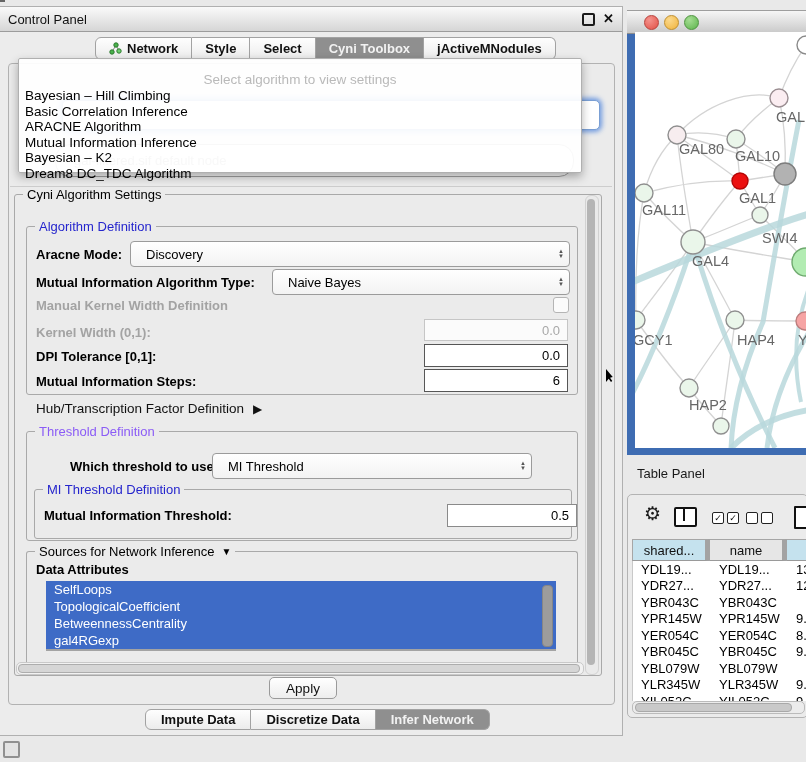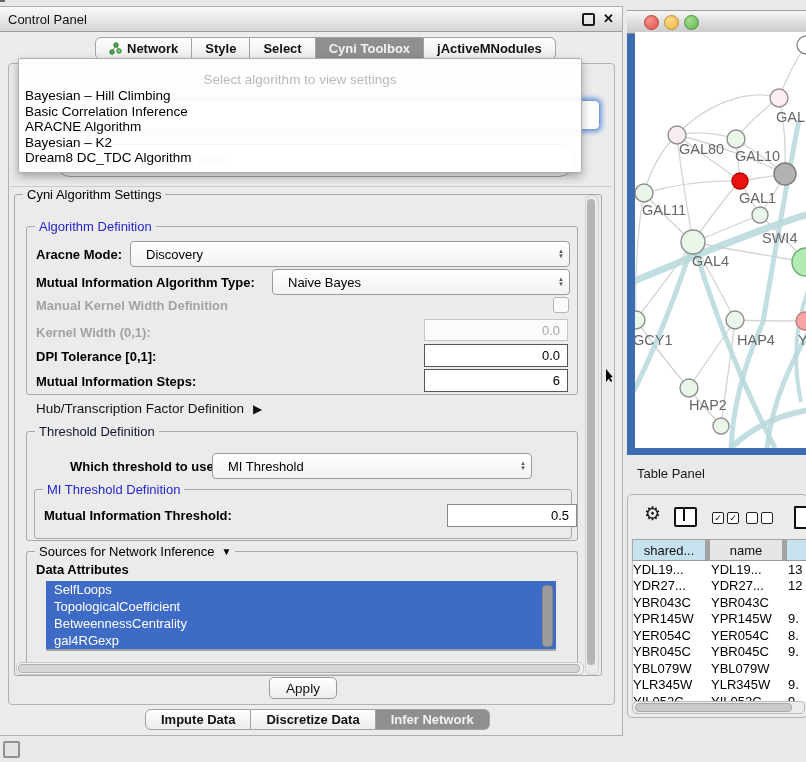--- a/index.html
+++ b/index.html
@@ -38,21 +38,21 @@
   .popup{position:absolute;left:18px;top:51px;width:562px;height:113px;z-index:20;
       background:rgba(255,255,255,0.93);border:1px solid #b0b0b0;border-radius:2px;
       box-shadow:0 4px 10px rgba(0,0,0,0.3)}
   .popup-prompt{height:16px;margin-top:13px;text-align:center;color:#b9b9b9;font-size:13.5px}
   .pitem{height:15.5px;line-height:15.5px;padding-left:6px;font-size:13.5px;color:#000;white-space:nowrap}
   .pitem.bold{font-weight:normal}
   
   .group{position:absolute;border:1px solid #a9a9a9;border-radius:3px}
   .gt{position:absolute;top:-8px;left:8px;background:#ebebeb;padding:0 4px;font-size:13px;white-space:nowrap}
   .gt.blue{color:#2525cd}
-  .gt.green{color:#0f172a}
+  .gt.green{color:#8b5cf6}
   .big-group{left:14px;top:187px;width:586px;height:480px}
   .g-algdef{left:26px;top:219px;width:550px;height:167px}
   .g-thr{left:26px;top:424px;width:550px;height:108px}
   .g-mithr{left:34px;top:482px;width:536px;height:48px}
   .g-src{left:26px;top:544px;width:550px;height:123px;border-bottom:none}
   .lbl{position:absolute;font-size:13px;white-space:nowrap}
   .b{font-weight:bold}
   .dis{color:#a3a3a3}
   .combo{position:absolute;background:linear-gradient(#ffffff,#f3f3f3);border:1px solid #9b9b9b;
       border-radius:4px;font-size:13px;display:flex;align-items:center;color:#000}
@@ -119,21 +119,21 @@
   .tbl-head{display:flex;height:22px}
   .hcell{display:flex;align-items:center;justify-content:center;font-size:13px;color:#111;
       background:#e6e6e6;border-right:5px solid #a3a3a3;border-bottom:1px solid #9a9a9a;
       border-top:1px solid #a6a6a6;box-sizing:border-box}
   .hcell.hsel{background:#c5e2ee}
   .hcell.c0{width:78px;border-left:1px solid #a6a6a6}
   .hcell.c1{width:77px}
   .hcell.c2{width:120px}
   .tbl-body{height:140px;overflow:hidden;background:#fff;border-left:1px solid #c9c9c9}
   .trow{display:flex;height:16.5px;align-items:center}
-  .tcell{font-size:13px;color:#000;padding-left:0;white-space:nowrap;overflow:hidden;box-sizing:border-box}
+  .tcell{font-size:13px;color:#000;padding-left:8px;white-space:nowrap;overflow:hidden;box-sizing:border-box}
   .tcell.c0{width:78px}
   .tcell.c1{width:77px}
   .tcell.c2{width:120px}
   .tbl-hbar{position:absolute;left:4px;top:206px;width:171px;height:11px;background:#ececec;
       border:1px solid #bbb;border-radius:5px}
   .tbl-hbar div{position:absolute;left:2px;top:1px;width:155px;height:7px;background:#c9c9c9;
       border:1px solid #a9a9a9;border-radius:4px}
   
   .mini{position:absolute;left:3px;top:741px;width:13px;height:13px;background:#e3e3e3;
       border:2px solid #909090;border-radius:2px}
@@ -273,20 +273,21 @@
         <div class="btab">Discretize Data</div>
         <div class="btab sel">Infer Network</div>
       </div>
 
     <div class="popup">
       <div class="popup-prompt">Select algorithm to view settings</div>
       <div class="popup-items">
           <div class="pitem">Bayesian – Hill Climbing</div>
           <div class="pitem">Basic Correlation Inference</div>
           <div class="pitem bold">ARACNE Algorithm</div>
+          <div class="pitem">Mutual Information Inference</div>
           <div class="pitem">Bayesian – K2</div>
           <div class="pitem">Dream8 DC_TDC Algorithm</div>
         </div>
     </div>
   </div>
 
   <div class="net-win">
     <div class="net-title">
       <span class="tl red"></span>
       <span class="tl yellow"></span>

